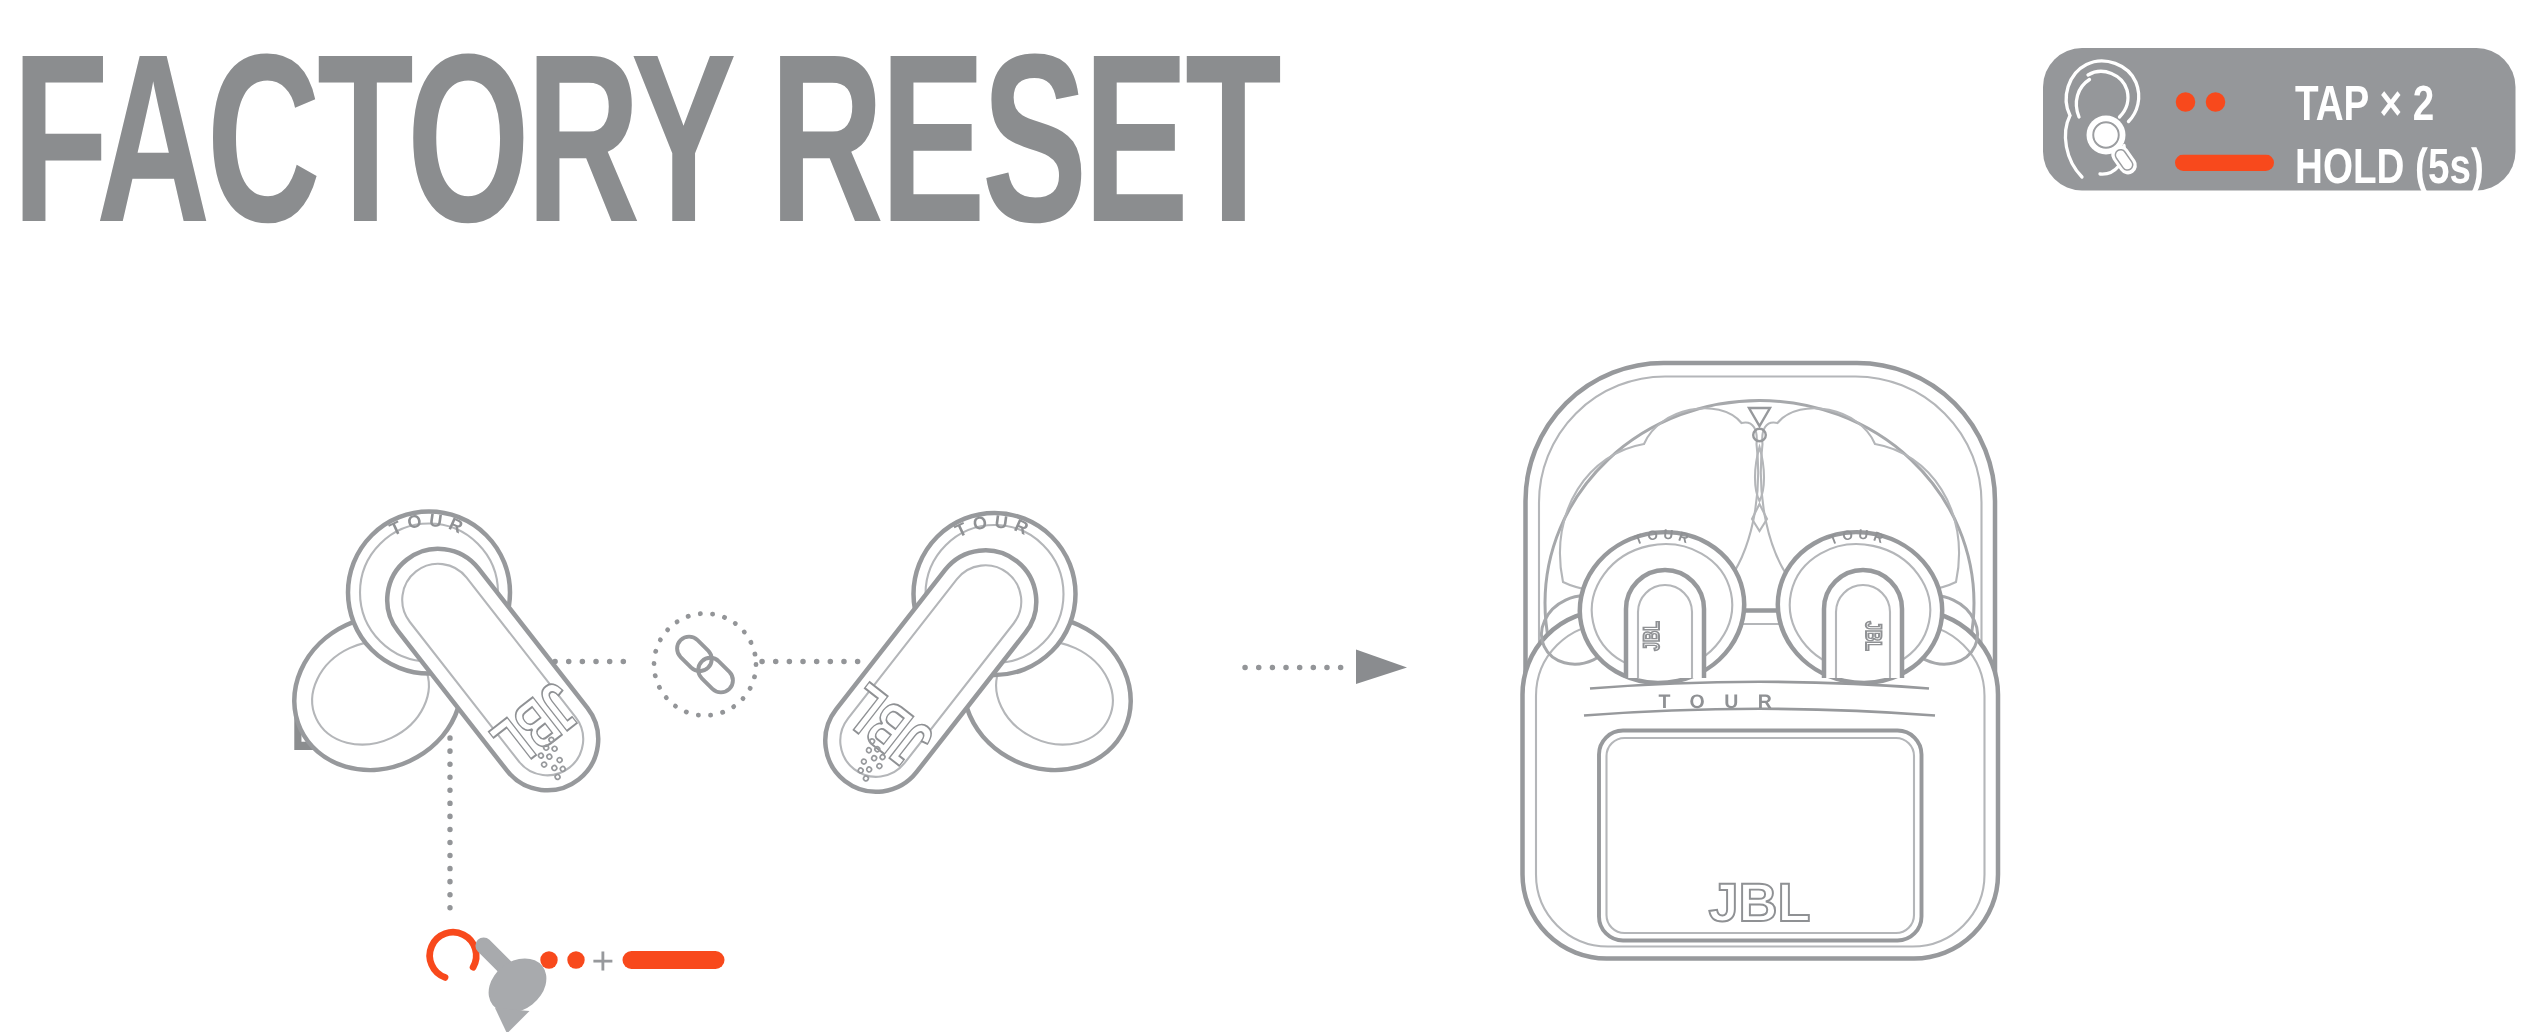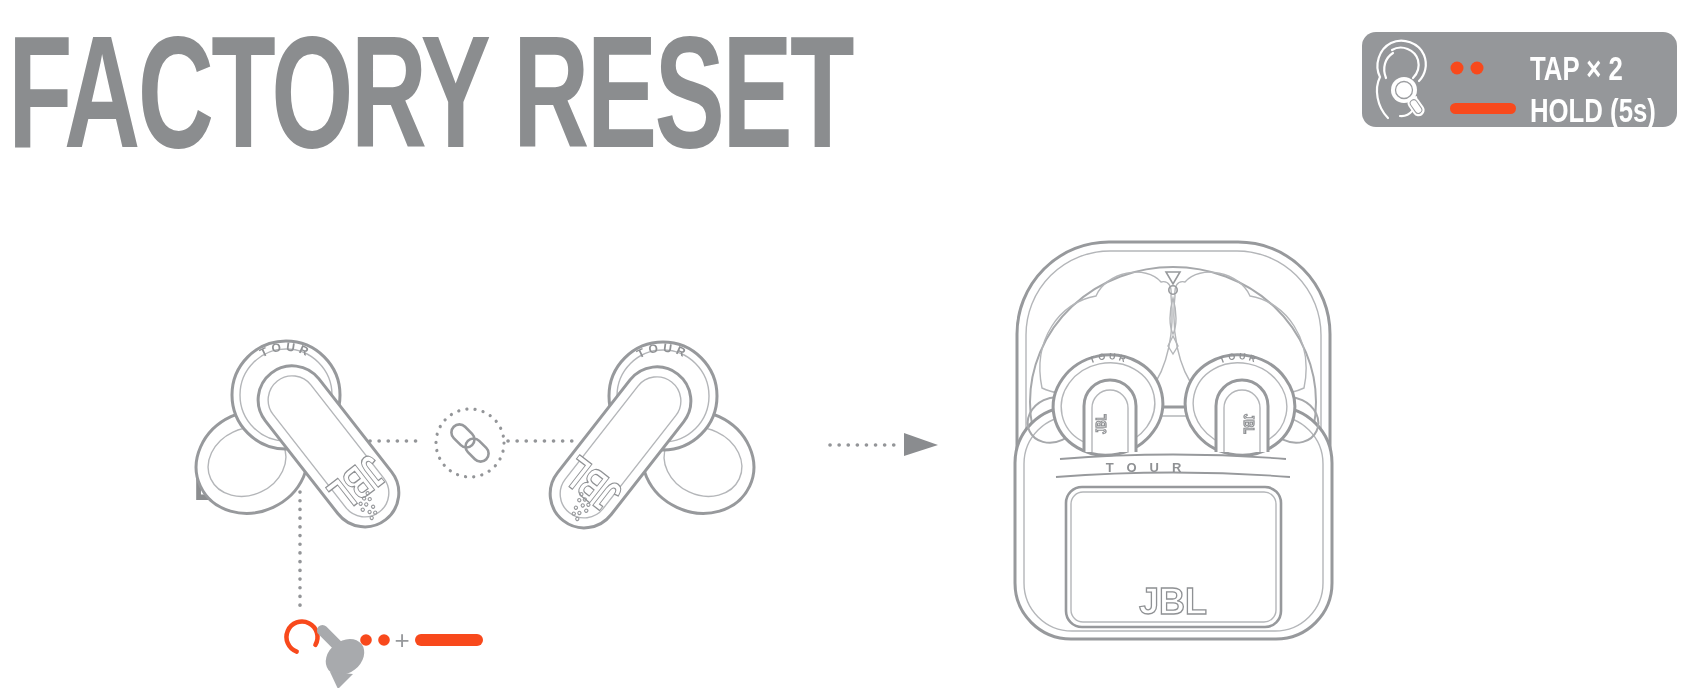--- a/index.html
+++ b/index.html
@@ -7,21 +7,21 @@
         font-family:"Liberation Sans",sans-serif;}
   
   .title{position:absolute;left:8px;top:12px;font-size:160px;line-height:1;font-weight:bold;
          color:#8B8D8F;letter-spacing:-4px;transform:scaleX(0.66);transform-origin:left top;
          white-space:nowrap;}
   
   .lr{position:absolute;left:194px;top:458px;font-size:50px;font-weight:bold;color:#8B8D8F;
       transform:scaleX(0.66);transform-origin:left top;line-height:1;}
   
   .legend{position:absolute;left:1362px;top:32px;width:315px;height:95px;background:#95979A;
-          border-radius:14px;text-decoration:underline;}
+          border-radius:26px;text-decoration:underline;}
   .legend .ear{position:absolute;left:8px;top:5px;}
   .legend .tapdots{position:absolute;left:88px;top:56px;}
   .legend .holdbar{position:absolute;left:88px;top:29px;}
   .legend .lbl{position:absolute;left:168px;color:#fff;font-weight:bold;font-size:33px;
                line-height:1;transform:scaleX(0.78);transform-origin:left top;white-space:nowrap;}
   .legend .lbl.tap{top:53px;}
   .legend .lbl.hold{top:94px;}
   
   svg{display:block;}
   

